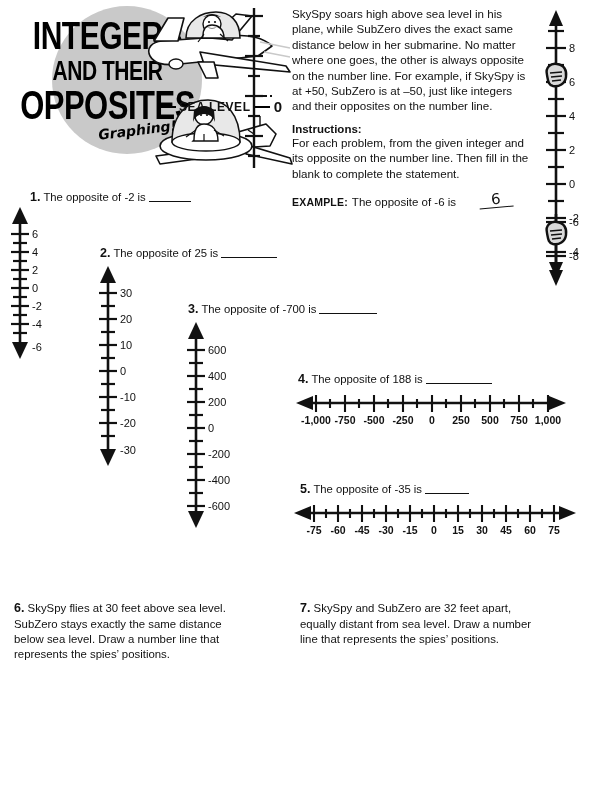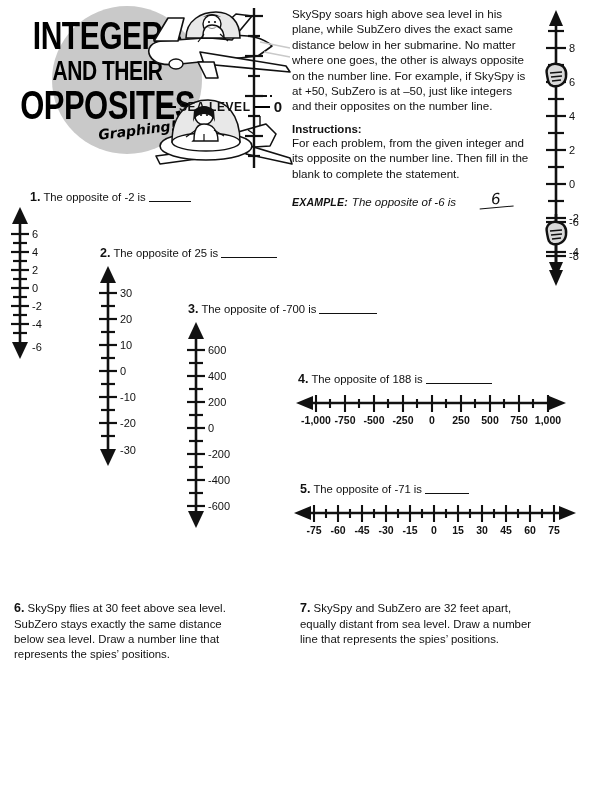--- a/index.html
+++ b/index.html
@@ -43,21 +43,21 @@
   
   .hdr-axis { position:absolute; left:236px; top:8px; }
 
   
   .intro { position:absolute; left:292px; top:6px; width:240px; }
   .intro-h { font-size:11.5px; font-weight:bold; line-height:1.25; margin-bottom:2px; }
   .intro-h .ss { letter-spacing:-0.3px; }
   .intro-h .sz { font-style:italic; font-weight:bold; }
   .intro-p { font-size:11.6px; line-height:1.33; }
   .instr-h { font-size:11.5px; font-weight:bold; margin-top:9px; }
-  .example { margin-top:11px; font-size:11.5px; display:flex; align-items:flex-end;font-style:italic; }
+  .example { margin-top:11px; font-size:11.5px; display:flex; align-items:flex-end; }
   .example .lbl { font-weight:bold; font-size:10.5px; letter-spacing:0.2px; margin-right:4px;}
   .ex-ans { display:inline-block; min-width:34px; border-bottom:1.4px solid #111;
             text-align:center; font-family:"DejaVu Sans", sans-serif; font-size:15px;
             line-height:1; transform:rotate(-5deg); }
 
   
   .prob-label { font-size:11.3px; line-height:1.2; white-space:nowrap; }
   .prob-label .num { font-weight:bold; font-size:12.5px; }
   .blank { display:inline-block; border-bottom:1.3px solid #111; height:11px;
            vertical-align:-1px; }
@@ -378,21 +378,21 @@
       <text x="136" y="34">0</text>
       <text x="165" y="34">250</text>
       <text x="194" y="34">500</text>
       <text x="223" y="34">750</text>
       <text x="252" y="34">1,000</text>
     </g>
   </svg>
 
   <div class="prob-label" style="position:absolute;left:300px;top:482px;">
     <span class="num">5.</span>
-    <span>The opposite of -71 is</span>
+    <span>The opposite of -35 is</span>
     <span class="blank" style="width:44px"></span>
   </div>
   <svg style="position:absolute;left:294px;top:500px;" width="282" height="36" viewBox="0 0 282 36">
     <line x1="12" y1="13" x2="270" y2="13" stroke="#111" stroke-width="2.4"></line>
     <polygon points="0,13 17,6 17,20" fill="#111"></polygon>
     <polygon points="282,13 265,6 265,20" fill="#111"></polygon>
     <g stroke="#111" stroke-width="2.1">
       <line x1="20" y1="5" x2="20" y2="22"></line>
       <line x1="32" y1="9" x2="32" y2="18"></line>
       <line x1="44" y1="5" x2="44" y2="22"></line>

